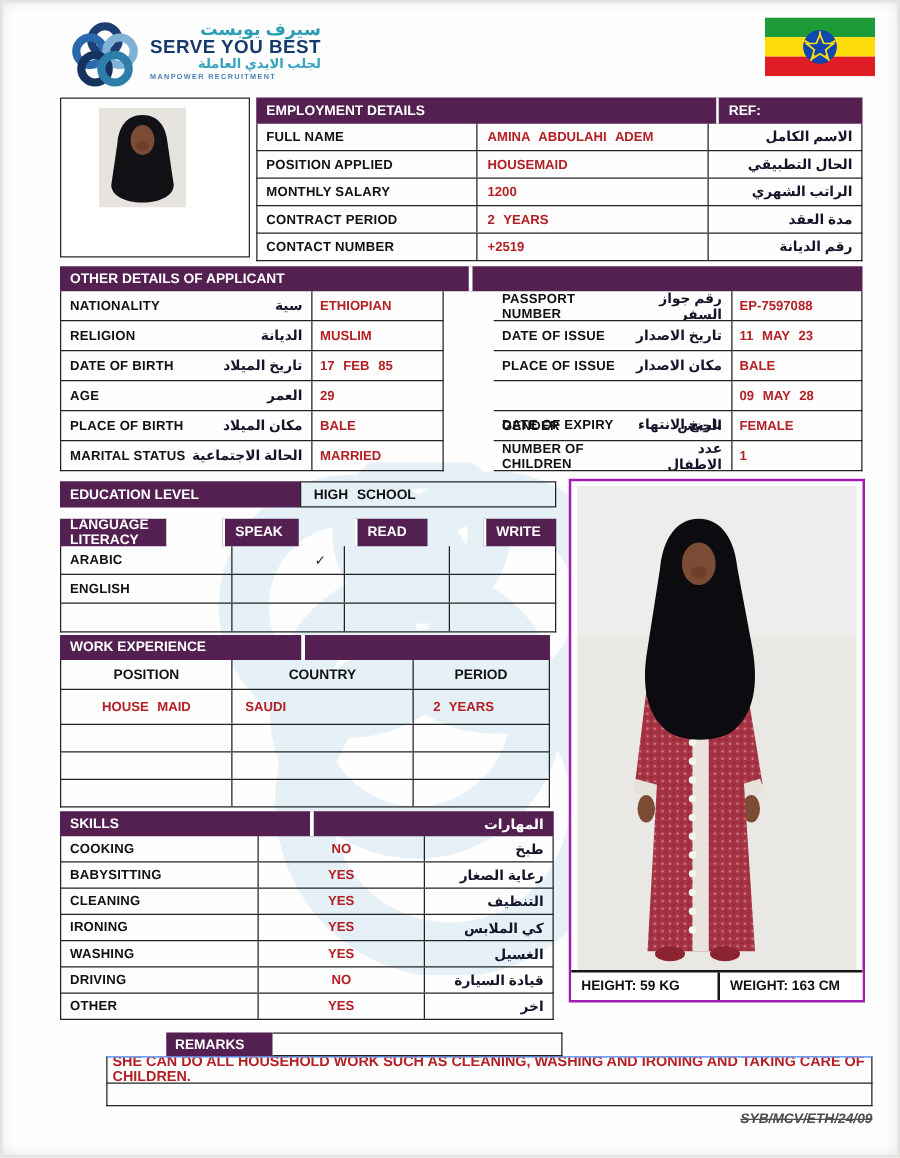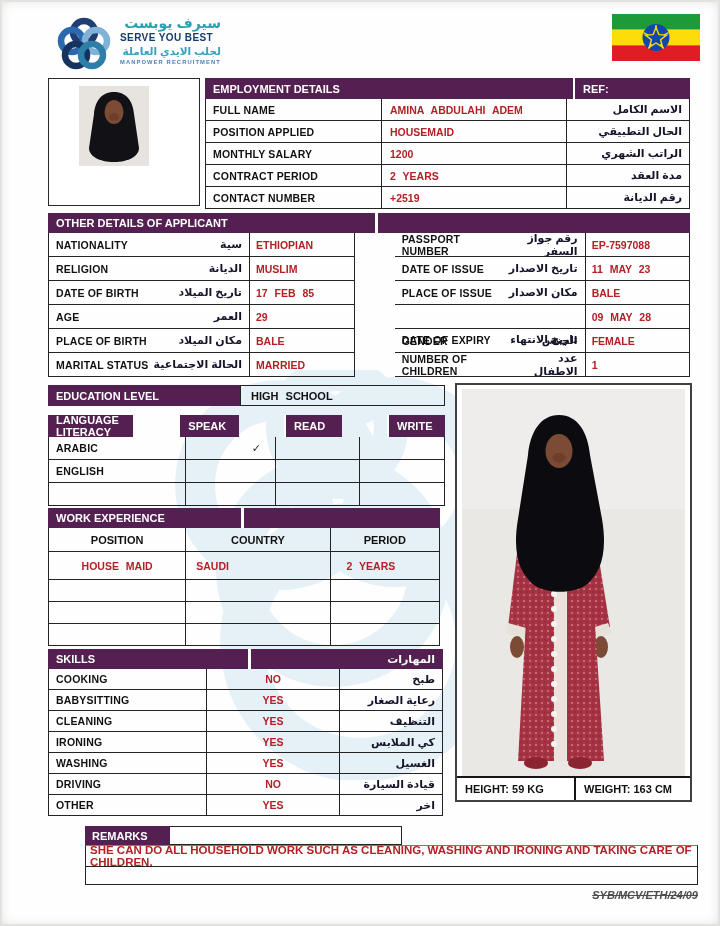--- a/index.html
+++ b/index.html
@@ -31,30 +31,30 @@
   
   .we-c0{width:137px;justify-content:center;}
   .we-c1{width:145px;}
   .we-c2{width:110px;}
   .we-head .c{justify-content:center;font-weight:700;font-size:11px;color:#111;}
   
   .sk-c0{width:157px;}
   .sk-c1{width:133px;justify-content:center;padding-left:0;}
   .sk-c2{flex:1;}
   
-  #photo-panel{border:2px solid #404040;background:#fff;padding-left:32px;}
+  #photo-panel{border:2px solid #a21caf;background:#fff;padding-left:32px;}
   #photo-area{position:absolute;left:5px;top:4px;width:223px;height:389px;background:#eae8e5;}
   #pp-footer{position:absolute;left:0;bottom:0;width:100%;height:22px;border-top:2px solid #161616;display:flex;background:#fff;}
   #pp-footer .c{font-size:11px;font-weight:700;color:#111;padding-left:8px;}
   
   #remarks-text{color:#b32025;font-weight:700;font-size:11.5px;}
   #footer-code{font-weight:700;font-size:11px;color:#4d4d4d;text-decoration:line-through;text-decoration-thickness:1px;font-style:italic;}
   
   .brand-ar{color:#2d9fb4;font-size:14px;font-weight:700;direction:rtl;letter-spacing:1px;line-height:15px;}
-  .brand-en{color:#173a6e;font-size:10px;font-weight:700;letter-spacing:.4px;line-height:14px;}
+  .brand-en{color:#173a6e;font-size:15px;font-weight:700;letter-spacing:.4px;line-height:14px;}
   .brand-tag{color:#35a3bd;font-size:10.5px;font-weight:700;direction:rtl;line-height:13px;}
   .brand-sub{color:#4a7fb5;font-size:5.8px;font-weight:700;letter-spacing:1.1px;line-height:8px;}
 </style>
 </head>
 <body>
 
 <div id="page">
 
   <svg id="watermark" class="abs" style="left:105px;top:370px;" width="470" height="410" viewBox="0 0 470 410">
     <g fill="none" stroke="#d3e6f3">
@@ -393,21 +393,21 @@
         <ellipse cx="118" cy="374" rx="12" ry="6" fill="#8c2430"></ellipse>
       </svg>
     </div>
     <div id="pp-footer">
       <div class="c" style="width:117px;">HEIGHT: 59 KG</div>
       <div class="c" style="flex:1;border-left:2px solid #161616;">WEIGHT: 163 CM</div>
     </div>
   </div>
 
   <div class="abs tbl" style="left:85px;top:826px;width:613px;">
-    <div style="display:flex;height:19px;">
+    <div style="display:flex;height:19px;margin-left:48px;">
       <div class="hdrbar" style="width:78px;padding-left:7px;">REMARKS</div>
       <div style="width:232px;border:1px solid #232323;border-left:0;box-sizing:border-box;"></div>
     </div>
     <div class="row" style="height:22px;border-top:1px solid #3b82f6;">
       <div class="c" style="padding-left:4px;width:100%;" id="remarks-text">SHE CAN DO ALL HOUSEHOLD WORK SUCH AS CLEANING, WASHING AND IRONING AND TAKING CARE OF CHILDREN.</div>
     </div>
     <div class="row" style="height:18px;"></div>
   </div>
   <div class="abs" style="left:85px;top:885px;width:613px;text-align:right;z-index:3;">
     <span id="footer-code">SYB/MCV/ETH/24/09</span>

